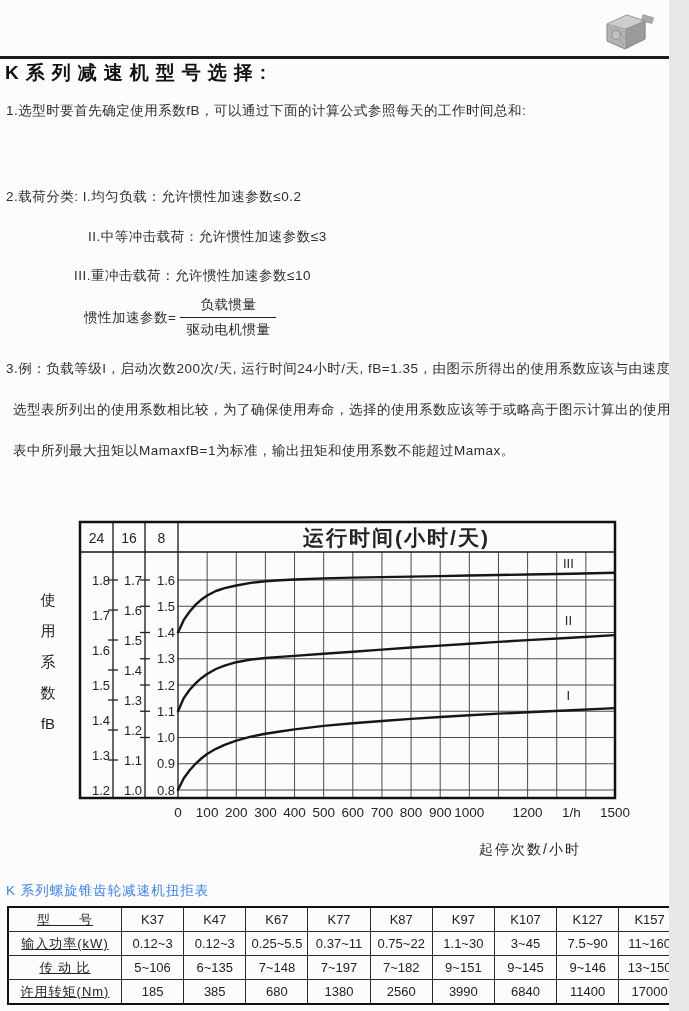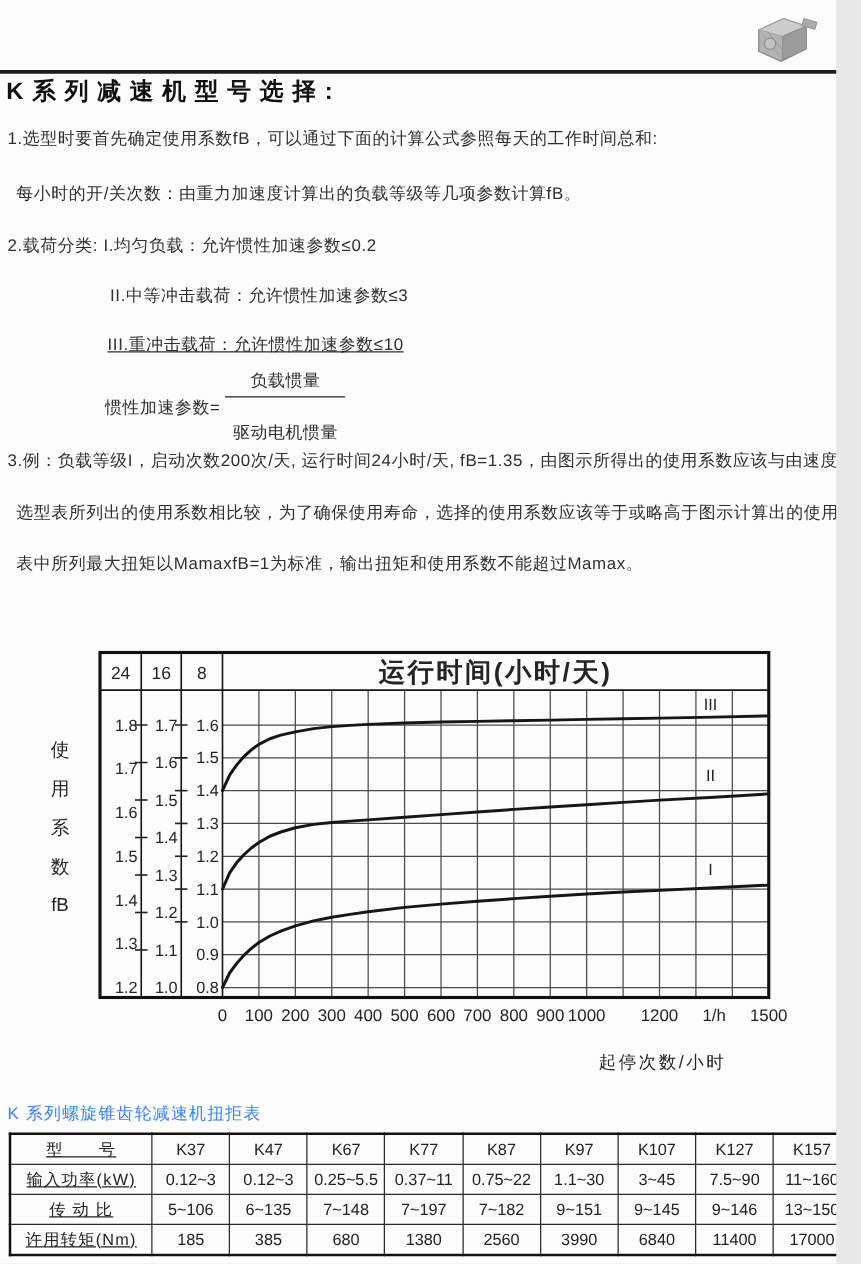--- a/index.html
+++ b/index.html
@@ -7,26 +7,26 @@
         font-family:"Liberation Sans","DejaVu Sans",sans-serif;color:#2e2e2e;}
   .divider{position:absolute;left:0;top:56px;width:689px;height:3px;background:#1c1c1c;}
   .product{position:absolute;top:8px;right:12px;width:62px;height:46px;}
   .title{position:absolute;left:5px;top:60px;margin:0;font-size:19px;font-weight:bold;
          letter-spacing:7px;color:#111;}
   .p{position:absolute;margin:0;font-size:13.5px;letter-spacing:0.5px;line-height:1.2;white-space:nowrap;}
   .p1{left:6px;top:103px;text-align:center;}
   .p2{left:13px;top:147px;}
   .p3{left:6px;top:189px;}
   .p4{left:88px;top:229px;}
-  .p5{left:86px;top:268px;text-decoration:underline;}
+  .p5{left:74px;top:268px;}
   .p6{left:6px;top:361px;}
   .p7{left:13px;top:402px;}
   .p8{left:13px;top:443px;}
   .formula{position:absolute;left:84px;top:296px;display:flex;align-items:center;font-size:13.5px;letter-spacing:0.5px;}
-  .frac{display:inline-flex;flex-direction:column;align-items:center;margin-left:4px;gap:16px;}
+  .frac{display:inline-flex;flex-direction:column;align-items:center;margin-left:4px;}
   .frac .num{padding:0 20px 3px;border-bottom:1.6px solid #222;}
   .frac .den{padding-top:3px;}
   #chart{position:absolute;left:0;top:508px;width:689px;height:360px;}
   #chart text{font-family:"Liberation Sans","DejaVu Sans",sans-serif;fill:#242424;}
   .table-title{position:absolute;left:6px;top:882px;font-size:13.5px;letter-spacing:1px;color:#3b82f6;}
   table.torque{position:absolute;left:7px;top:906px;width:675px;border-collapse:collapse;
                border:2px solid #111;table-layout:fixed;}
   table.torque td{border:1px solid #2a2a2a;text-align:center;font-size:13px;height:23px;
                   padding:0 1px;color:#222;white-space:nowrap;overflow:hidden;}
   table.torque td.rowhead{width:110px;letter-spacing:1px;text-decoration:underline;}
@@ -43,21 +43,20 @@
     <rect x="47" y="8" width="11" height="6" fill="#ababab" stroke="#8a8a8a" stroke-width="0.6" transform="rotate(16 52 11)"></rect>
     <line x1="15" y1="20" x2="29" y2="37" stroke="#8a8a8a" stroke-width="0.7" opacity="0.7"></line>
     <line x1="19" y1="17" x2="31" y2="32" stroke="#8a8a8a" stroke-width="0.7" opacity="0.7"></line>
     <circle cx="21" cy="27" r="4.5" fill="#c2c2c2" stroke="#858585" stroke-width="0.8"></circle>
   </svg>
   <div class="divider"></div>
 
   <h1 class="title">K系列减速机型号选择:</h1>
 
   <p class="p p1">1.选型时要首先确定使用系数fB，可以通过下面的计算公式参照每天的工作时间总和:</p>
-  <p class="p p2">每小时的开/关次数：由重力加速度计算出的负载等级等几项参数计算fB。</p>
   <p class="p p3">2.载荷分类: I.均匀负载：允许惯性加速参数≤0.2</p>
   <p class="p p4">II.中等冲击载荷：允许惯性加速参数≤3</p>
   <p class="p p5">III.重冲击载荷：允许惯性加速参数≤10</p>
 
   <div class="formula">
     <span>惯性加速参数=</span>
     <span class="frac">
       <span class="num">负载惯量</span>
       <span class="den">驱动电机惯量</span>
     </span>

